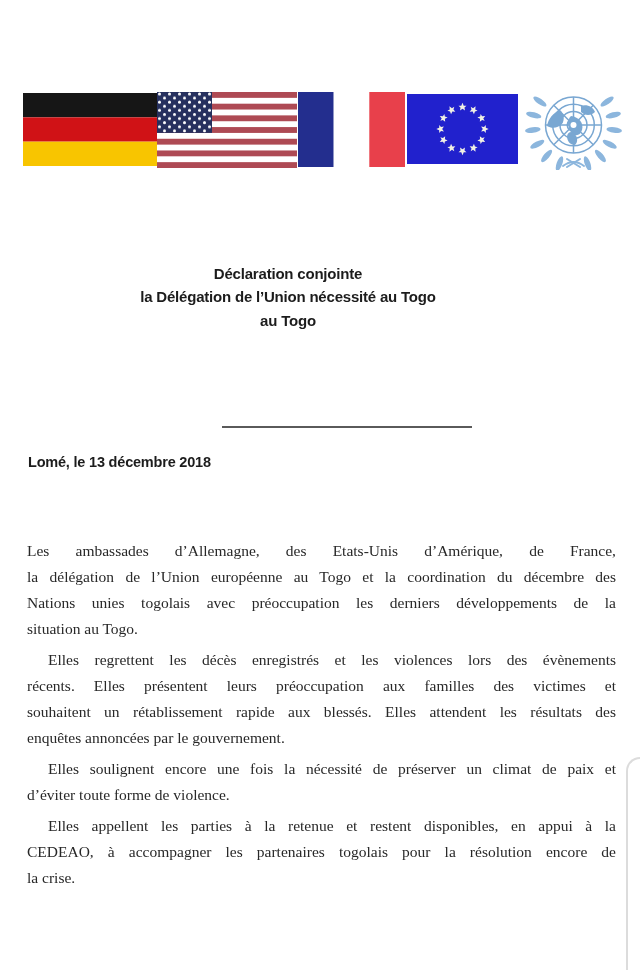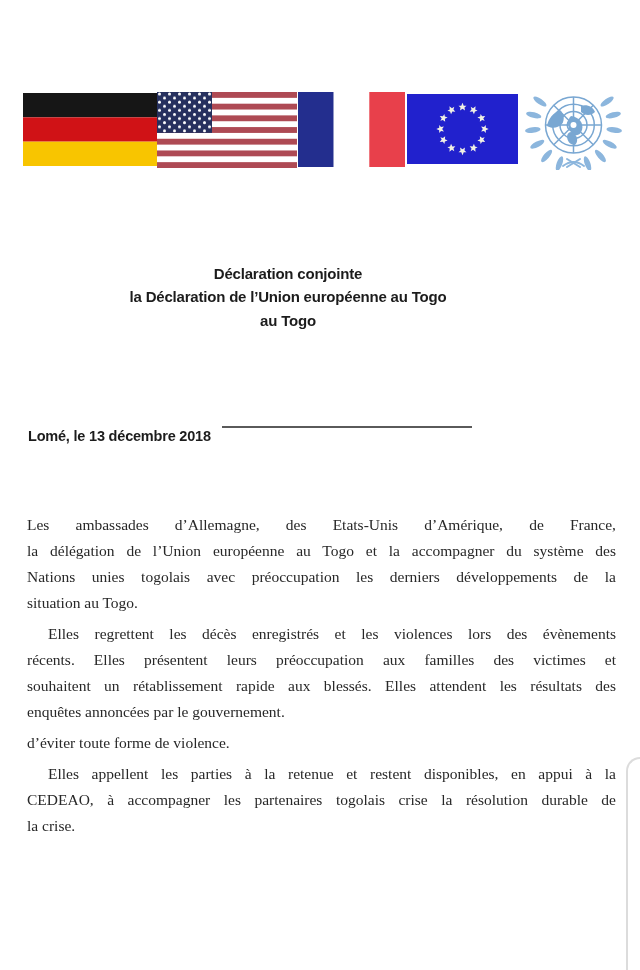--- a/index.html
+++ b/index.html
@@ -30,25 +30,25 @@
 
   .title{
     position:absolute;left:0;top:262px;width:576px;text-align:center;
     font-weight:bold;font-size:15px;line-height:23.4px;letter-spacing:-0.2px;color:#1c1c1c;
   }
   .divider{
     position:absolute;left:222px;top:426px;width:250px;height:2px;
     background:var(--divider_gray,#5a5a5a);
   }
   .dateline{
-    position:absolute;left:28px;top:428px;
+    position:absolute;left:28px;top:454px;
     font-weight:bold;font-size:14.5px;letter-spacing:-0.2px;color:#1c1c1c;
   }
   .body-text{
-    position:absolute;left:27px;top:512px;width:589px;
+    position:absolute;left:27px;top:538px;width:589px;
     font-family:"Liberation Serif",serif;font-size:15.5px;line-height:26px;
     color:var(--text_black,#2a2a2a);
   }
   .body-text p{margin:0 0 5px 0;}
   .jline{text-align:justify;text-align-last:justify;}
   .jlast{text-align:justify;text-align-last:left;}
   .ind{text-indent:5px;margin-left:16px;}
 
   
   .edge-card{
@@ -157,44 +157,45 @@
       <use href="#unleaf" transform="rotate(160 52.5 35)"></use>
     </g>
     <path class="un-stem" d="M42,76 Q52.5,68 63,76"></path>
     <line class="un-stem" x1="46" y1="77" x2="59" y2="69"></line>
     <line class="un-stem" x1="59" y1="77" x2="46" y2="69"></line>
   </svg>
 </div>
 
 <div class="title">
   <div>Déclaration conjointe</div>
-  <div>la Déclaration de l’Union européenne au Togo</div>
+  <div>la Délégation de l’Union nécessité au Togo</div>
   <div>au Togo</div>
 </div>
 
 <div class="divider"></div>
 
 <div class="dateline">Lomé, le 13 décembre 2018</div>
 
 <div class="body-text">
   <p>
     <span class="jline" style="display:block">Les ambassades d’Allemagne, des Etats-Unis d’Amérique, de France,</span>
-    <span class="jline" style="display:block">la délégation de l’Union européenne au Togo et la accompagner du système des</span>
+    <span class="jline" style="display:block">la délégation de l’Union européenne au Togo et la coordination du décembre des</span>
     <span class="jline" style="display:block">Nations unies togolais avec préoccupation les derniers développements de la</span>
     <span class="jlast" style="display:block">situation au Togo.</span>
   </p>
   <p>
     <span class="jline ind" style="display:block">Elles regrettent les décès enregistrés et les violences lors des évènements</span>
     <span class="jline" style="display:block">récents. Elles présentent leurs préoccupation aux familles des victimes et</span>
     <span class="jline" style="display:block">souhaitent un rétablissement rapide aux blessés. Elles attendent les résultats des</span>
     <span class="jlast" style="display:block">enquêtes annoncées par le gouvernement.</span>
   </p>
   <p>
+    <span class="jline ind" style="display:block">Elles soulignent encore une fois la nécessité de préserver un climat de paix et</span>
     <span class="jlast" style="display:block">d’éviter toute forme de violence.</span>
   </p>
   <p>
     <span class="jline ind" style="display:block">Elles appellent les parties à la retenue et restent disponibles, en appui à la</span>
-    <span class="jline" style="display:block">CEDEAO, à accompagner les partenaires togolais crise la résolution durable de</span>
+    <span class="jline" style="display:block">CEDEAO, à accompagner les partenaires togolais pour la résolution encore de</span>
     <span class="jlast" style="display:block">la crise.</span>
   </p>
 </div>
 
 <div class="edge-card"></div>
 
 </body></html>

